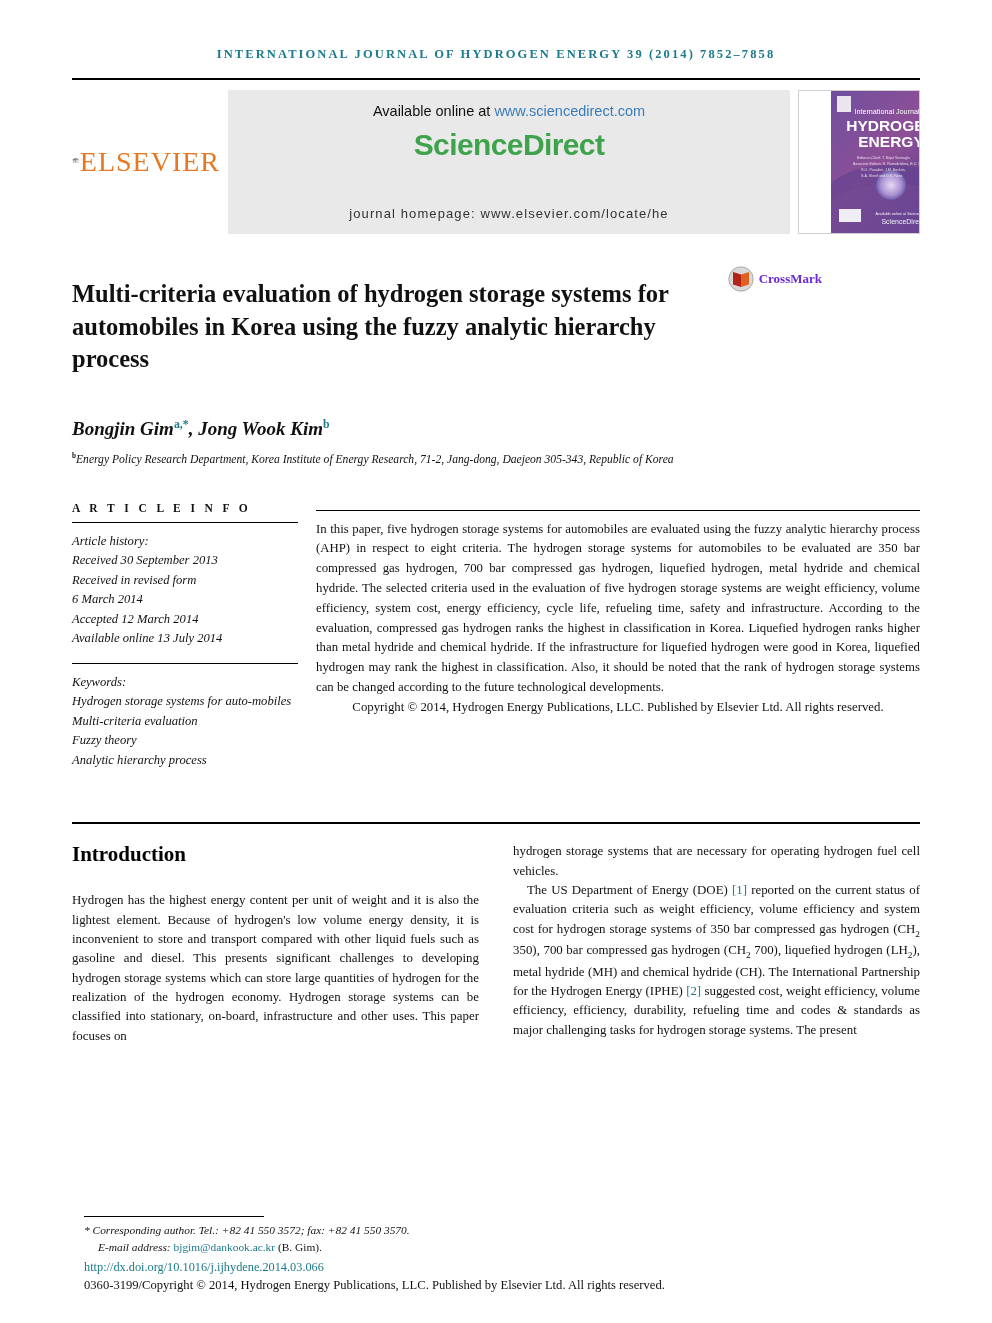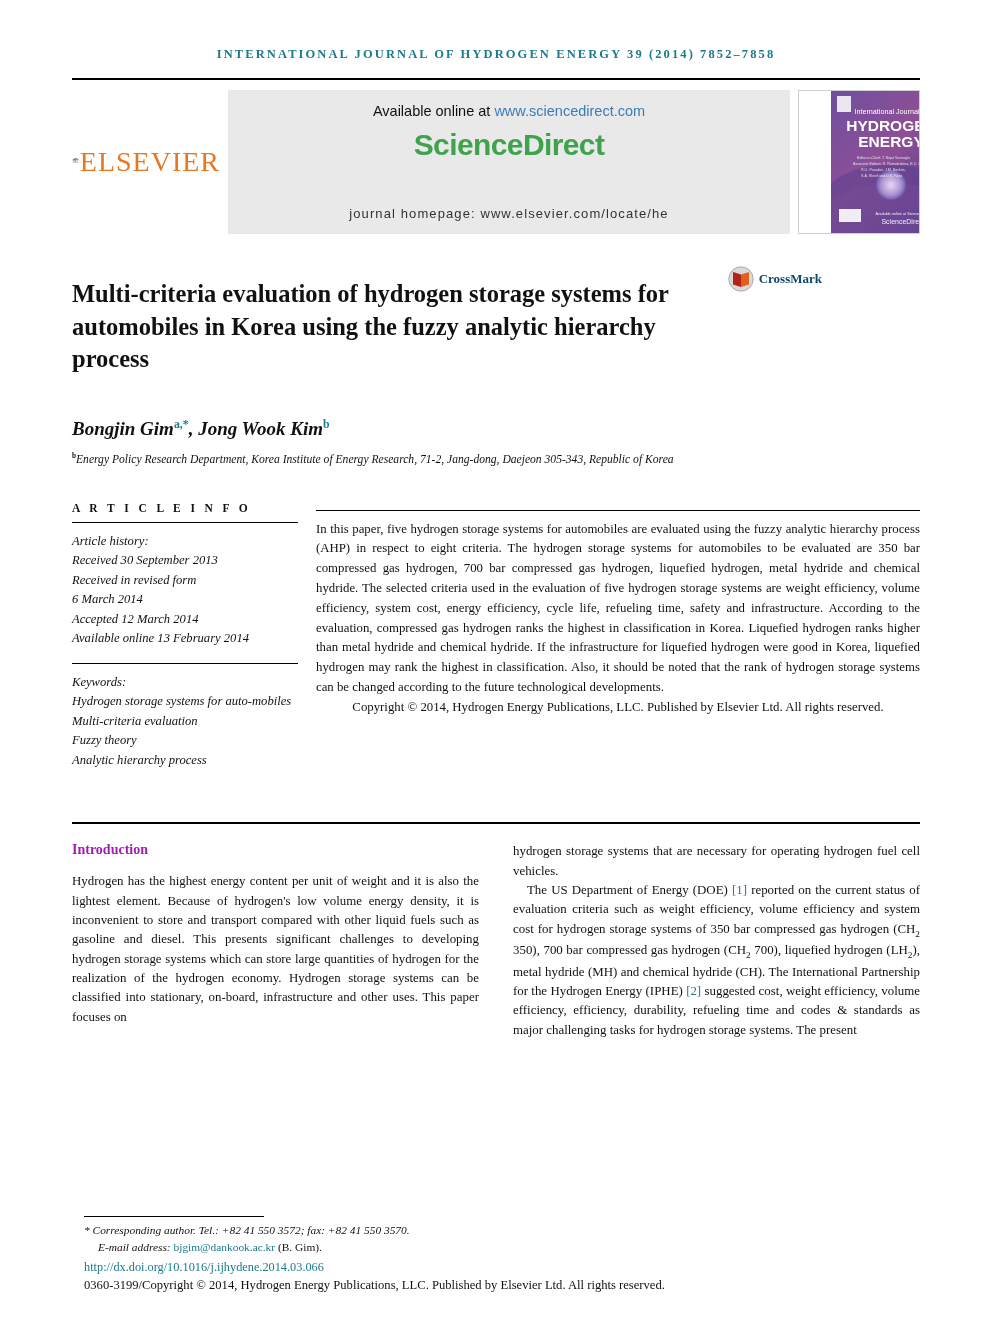--- a/index.html
+++ b/index.html
@@ -55,21 +55,21 @@
   
   .title-row { display: flex; margin-top: 28px; }
   .title {
     flex: 1;
     font-family: "Liberation Serif", serif;
     font-weight: bold; font-size: 24.5px; line-height: 1.32; color: #111;
     max-width: 640px;
   }
   .crossmark { width: 110px; display: flex; align-items: flex-start; justify-content: flex-end; padding-top: 4px; }
   .cm-inner { display: flex; align-items: center; gap: 5px; }
-  .cm-label { font-family: "Liberation Serif", serif; font-weight: bold; font-size: 13px; color: #0c4a6e; }
+  .cm-label { font-family: "Liberation Serif", serif; font-weight: bold; font-size: 13px; color: #6d28d9; }
 
   
   .authors {
     margin-top: 26px; font-family: "Liberation Serif", serif;
     font-style: italic; font-weight: bold; font-size: 19px; color: #111;
   }
   .authors sup, .aff sup { color: #1b7a8c; font-size: 0.62em; font-weight: bold; vertical-align: super; font-style: normal; }
   .aff {
     margin-top: 11px; font-family: "Liberation Serif", serif; font-style: italic;
     font-size: 11.6px; line-height: 1.5; color: #111; max-width: 700px;
@@ -96,22 +96,22 @@
     font-family: "Liberation Serif", serif; font-size: 12.8px; line-height: 1.55;
     text-align: justify; color: #111;
   }
   .abs-copy { display: block; margin-top: 0; }
 
   
   .body-rule { border-top: 2.2px solid #000; margin-top: 52px; }
   .body-cols { display: flex; gap: 34px; margin-top: 18px; }
   .bcol { flex: 1; }
   .sec-title {
-    font-family: "Liberation Serif", serif; font-weight: bold; font-size: 14px;
-    color: #a21caf; margin-bottom: 14px;
+    font-family: "Liberation Serif", serif; font-weight: bold; font-size: 21px;
+    color: #000000; margin-bottom: 24px;
   }
   .ptext {
     font-family: "Liberation Serif", serif; font-size: 12.9px; line-height: 1.5;
     text-align: justify; color: #111; margin: 0;
   }
   .ptext + .ptext { text-indent: 14px; }
   .cite { color: #1b7a8c; }
   sub { font-size: 0.72em; }
 
   
@@ -233,21 +233,21 @@
   <div class="info-abstract">
     <div class="col-info">
       <div class="sec-head">A R T I C L E   I N F O</div>
       <div class="rule-med"></div>
       <div class="info-body">
         <div class="lbl">Article history:</div>
         <div>Received 30 September 2013</div>
         <div>Received in revised form</div>
         <div>6 March 2014</div>
         <div>Accepted 12 March 2014</div>
-        <div>Available online 13 February 2014</div>
+        <div>Available online 13 July 2014</div>
       </div>
       <div class="info-sep"></div>
       <div class="kw-body">
         <div class="lbl">Keywords:</div>
         <div>Hydrogen storage systems for auto-mobiles</div>
         <div>Multi-criteria evaluation</div>
         <div>Fuzzy theory</div>
         <div>Analytic hierarchy process</div>
       </div>
     </div>

